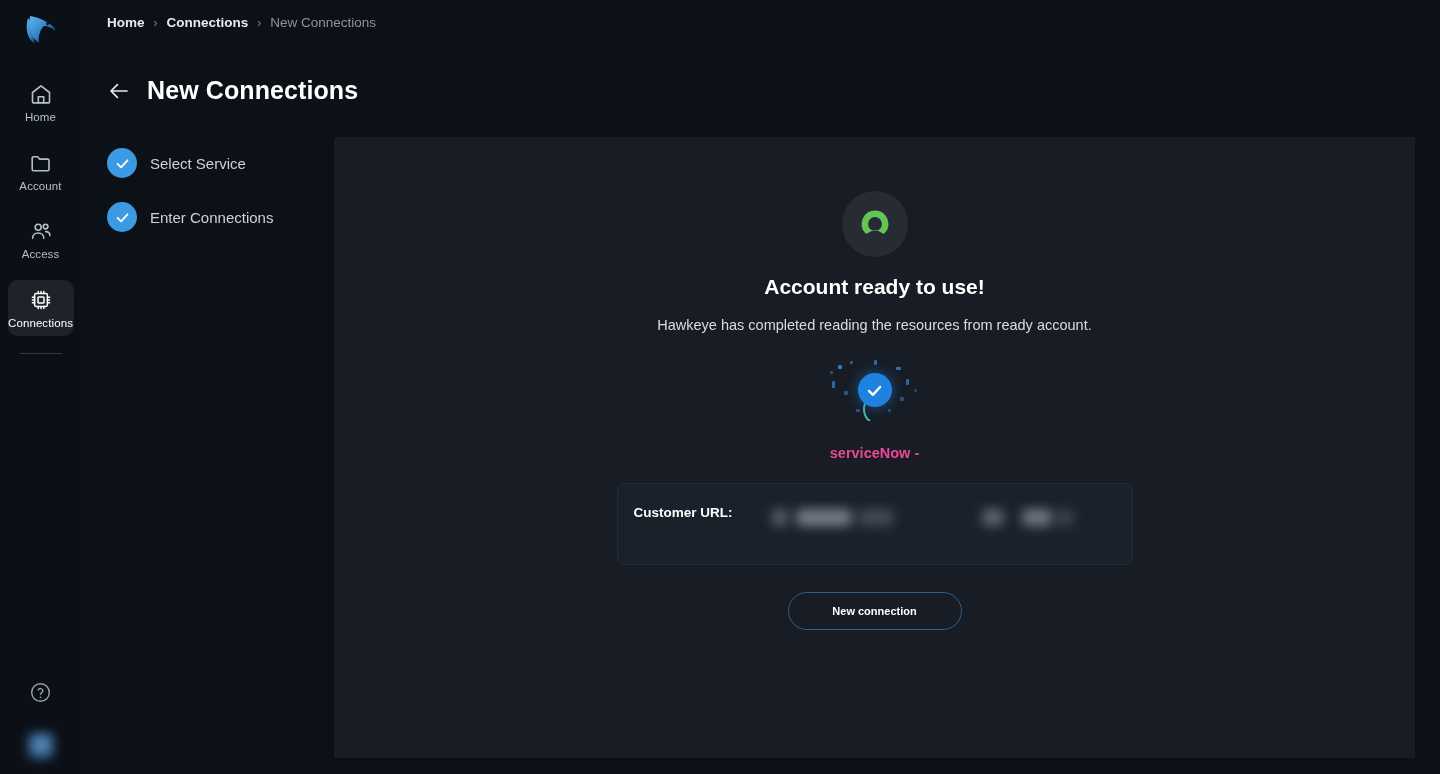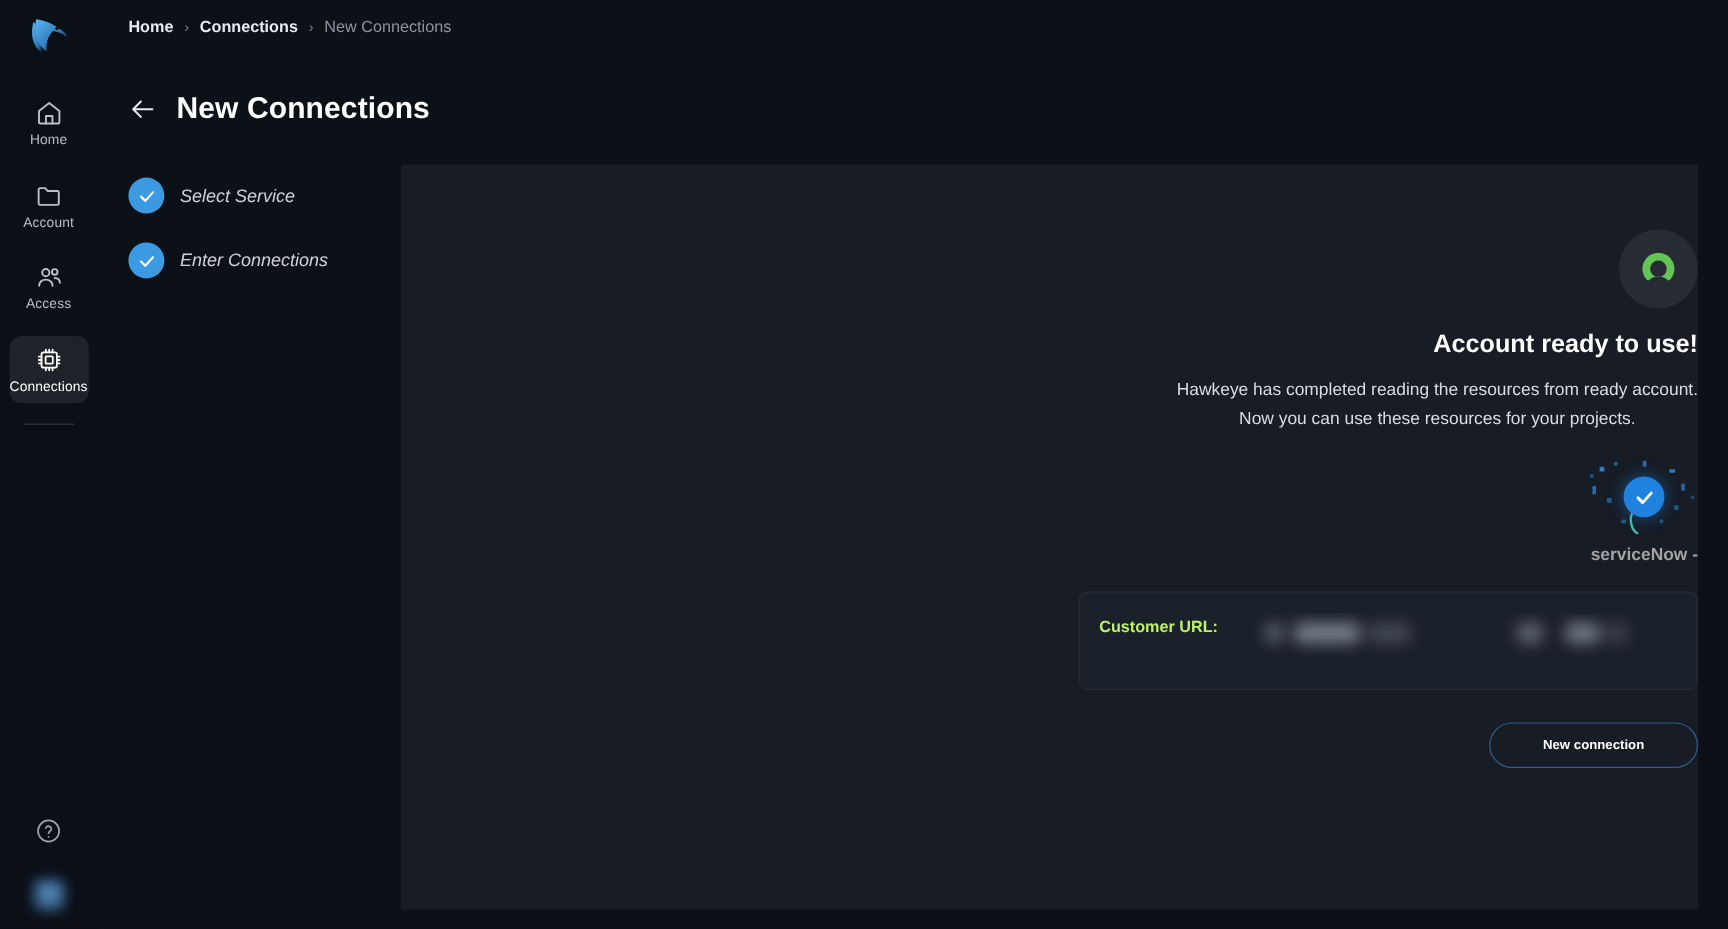--- a/index.html
+++ b/index.html
@@ -64,38 +64,38 @@
   .page-head {
     position: absolute; left: 26px; top: 76px;
     display: flex; align-items: center; gap: 16px;
   }
   .back-arrow { width: 24px; height: 24px; cursor: pointer; }
   .page-title {
     font-size: 25px; font-weight: 700; color: #ffffff; letter-spacing: .1px;
   }
 
   .steps { position: absolute; left: 26px; top: 148px; }
-  .step { display: flex; align-items: center; gap: 13px; margin-bottom: 24px; font-style: italic; }
+  .step { display: flex; align-items: center; gap: 13px; margin-bottom: 24px; }
   .step-dot {
     width: 30px; height: 30px; border-radius: 50%;
     background: #3b9ae1; display: flex; align-items: center; justify-content: center;
     flex: 0 0 30px;
   }
   .step-label { font-size: 15px; color: #cdd2da; }
 
   
   .panel {
     position: absolute; left: 253px; top: 137px;
     width: 1081px; height: 621px;
     background: #171c25;
     border-radius: 4px 0 0 0;
   }
   .panel-inner {
     position: absolute; left: 0; right: 0; top: 54px;
-    display: flex; flex-direction: column; align-items: flex-end;
+    display: flex; flex-direction: column; align-items: center;
   }
 
   .svc-circle {
     width: 66px; height: 66px; border-radius: 50%;
     background: #262b34;
     display: flex; align-items: center; justify-content: center;
     margin-bottom: 18px;
   }
   .ready-title {
     font-size: 21px; font-weight: 700; color: #ffffff; margin-bottom: 14px;
@@ -111,36 +111,36 @@
     position: absolute; left: 28px; top: 14px;
     width: 34px; height: 34px; border-radius: 50%;
     background: #1f82e0;
     display: flex; align-items: center; justify-content: center;
     box-shadow: 0 0 14px rgba(31,130,224,.55);
   }
   .spark {
     position: absolute; background: #2f8fe0; border-radius: 1px;
   }
   .svc-name {
-    font-size: 14.5px; font-weight: 700; color: #a3a3a3; margin-top: 10px;
+    font-size: 14.5px; font-weight: 700; color: #ec4899; margin-top: 24px;
   }
 
   .cred-card {
     margin-top: 22px;
     width: 516px;
     background: #1b212b;
     border: 1px solid #262c37;
     border-radius: 7px;
     padding: 17px 17px 17px 16px;
   }
   .cred-row { display: flex; align-items: flex-start; margin-bottom: 14px; }
   .cred-row:last-child { margin-bottom: 0; }
   .cred-label {
     width: 120px; flex: 0 0 120px;
-    font-size: 13.5px; font-weight: 700; color: #bef264; line-height: 24px;
+    font-size: 13.5px; font-weight: 700; color: #ffffff; line-height: 24px;
   }
   .cred-value {
     flex: 1; height: 46px; position: relative; overflow: hidden;
   }
   .blur-chunk {
     position: absolute; top: 8px; height: 17px; border-radius: 6px;
     background: #8e95a1; filter: blur(6px); opacity: .55;
   }
   .caret {
     position: absolute; left: 0; top: 9px; width: 1px; height: 15px;
@@ -276,21 +276,20 @@
         <div class="svc-circle">
           <svg width="34" height="34" viewBox="0 0 34 34">
             <path d="M17 3.6a13.4 13.4 0 0 0-9.9 22.4 1.9 1.9 0 0 0 2.5.2 11.4 11.4 0 0 1 14.8 0 1.9 1.9 0 0 0 2.5-.2A13.4 13.4 0 0 0 17 3.6Zm0 20.3a6.9 6.9 0 1 1 0-13.8 6.9 6.9 0 0 1 0 13.8Z" fill="#62c554"></path>
           </svg>
         </div>
 
         <div class="ready-title">Account ready to use!</div>
 
         <div class="ready-sub">
           <div>Hawkeye has completed reading the resources from ready account.</div>
-          <div>Now you can use these resources for your projects.</div>
         </div>
 
         <div class="success-anim">
           <span class="spark" style="left:8px;  top:6px;  width:4px;  height:4px; opacity:.85;"></span>
           <span class="spark" style="left:20px; top:2px;  width:3px;  height:3px; opacity:.6;"></span>
           <span class="spark" style="left:2px;  top:22px; width:3px;  height:7px; opacity:.7;"></span>
           <span class="spark" style="left:14px; top:32px; width:4px;  height:4px; opacity:.55;"></span>
           <span class="spark" style="left:66px; top:8px;  width:5px;  height:3px; opacity:.8;"></span>
           <span class="spark" style="left:76px; top:20px; width:3px;  height:6px; opacity:.65;"></span>
           <span class="spark" style="left:70px; top:38px; width:4px;  height:4px; opacity:.5;"></span>

